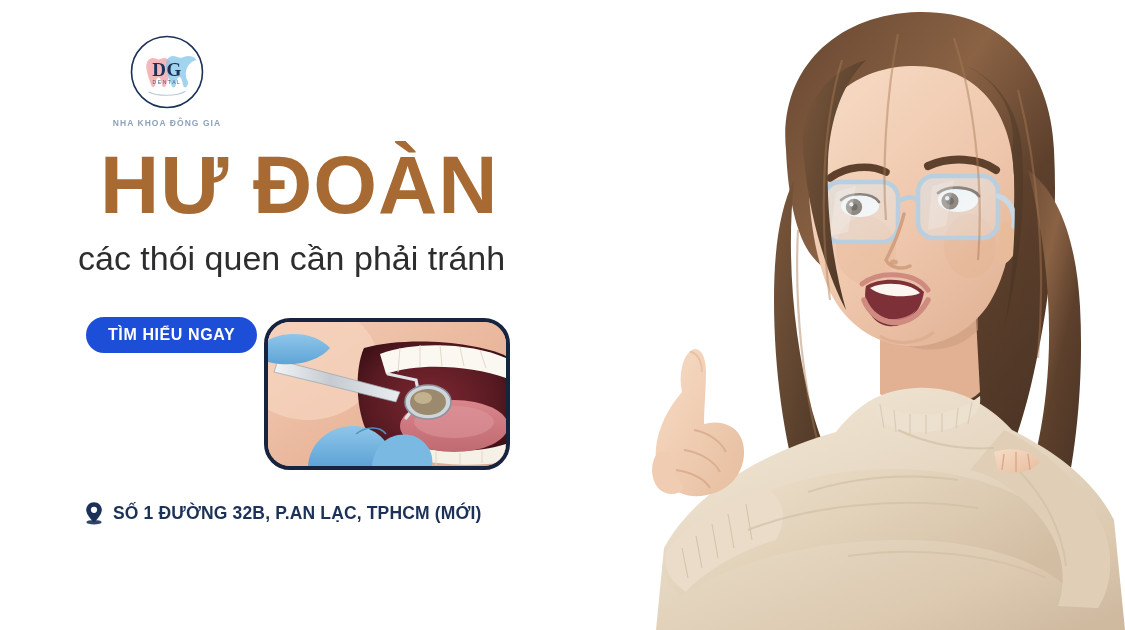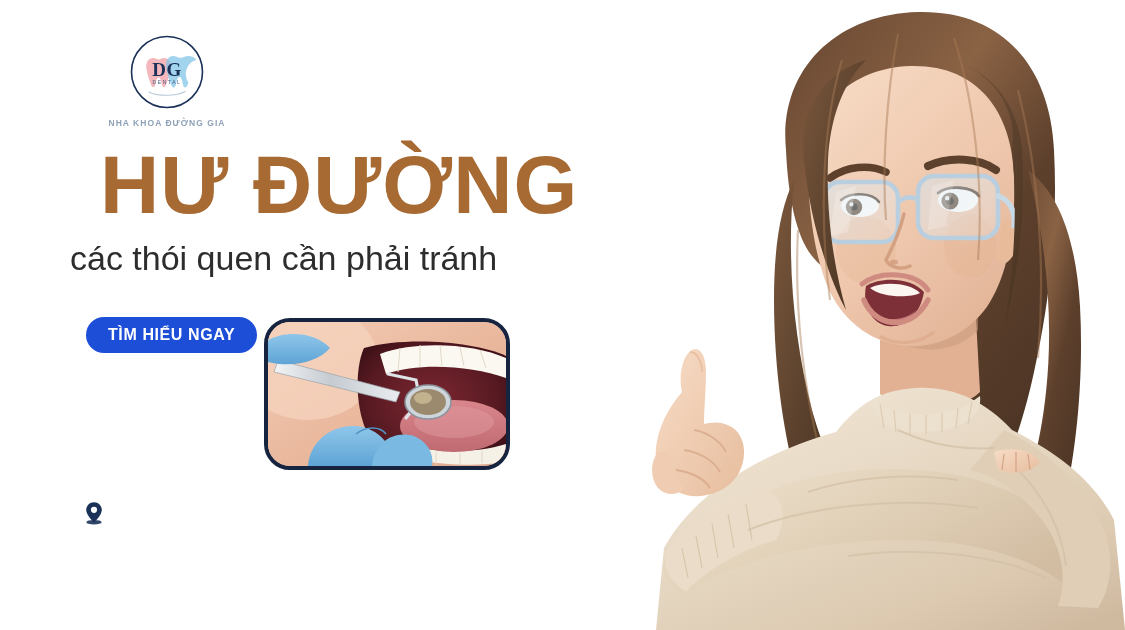--- a/index.html
+++ b/index.html
@@ -22,21 +22,21 @@
     color:#8fa2b8;font-weight:600;white-space:nowrap;
   }
 
   
   .headline{
     position:absolute;left:100px;top:144px;
     font-size:82px;line-height:1;font-weight:800;letter-spacing:1px;
     color:#a86a33;white-space:nowrap;
   }
   .subhead{
-    position:absolute;left:70px;top:240px;
+    position:absolute;left:78px;top:240px;
     font-size:34px;line-height:1.1;font-weight:400;color:#2d2d2f;white-space:nowrap;
   }
 
   
   .cta{
     position:absolute;left:86px;top:317px;
     display:inline-flex;align-items:center;justify-content:center;
     height:36px;padding:0 22px;border-radius:18px;background:#1d4ed8;
     color:#ffffff;font-size:16px;font-weight:700;letter-spacing:.6px;white-space:nowrap;
     border:none;cursor:pointer;
@@ -77,24 +77,24 @@
           <path d="M24 24 C19 24 16.5 29 17.5 35 C18.4 41 20.6 47 22.4 51.5 C23.3 53.7 25.6 53.5 26.1 51.3 C26.9 47.6 27.6 43.6 29.6 43.6 C31.6 43.6 32.3 47.6 33.1 51.3 C33.6 53.5 35.9 53.7 36.8 51.5 C38.6 47 40.8 41 41.7 35 C42.7 29 40.2 24 35.2 24 C32.4 24 31.1 25.6 29.6 25.6 C28.1 25.6 26.8 24 24 24 Z" fill="#f0a7ad" opacity="0.82"></path>
 
           <path d="M44 22 C39 22 36.2 27.2 37.2 33.6 C38.2 40.2 40.6 46.8 42.6 51.8 C43.6 54.2 46.1 54 46.6 51.6 C47.5 47.5 48.3 43.1 50.4 43.1 C52.5 43.1 53.3 47.5 54.2 51.6 C54.7 54 57.2 54.2 58.2 51.8 C58.6 50.8 59 49.7 59.4 48.5 C57.8 46.2 56.8 43.3 56.8 40.1 C56.8 33.2 61.3 27.5 67.3 26 C65.9 23.6 63 22 59.2 22 C56.2 22 54.8 23.7 51.6 23.7 C48.4 23.7 47 22 44 22 Z" fill="#7fc3e8" opacity="0.72"></path>
 
           <text x="38" y="42" text-anchor="middle" font-family="'Liberation Serif','DejaVu Serif',serif" font-size="19" font-weight="700" fill="#1b3158" letter-spacing="0.5">DG</text>
           <text x="38" y="50" text-anchor="middle" font-family="'Liberation Sans','DejaVu Sans',sans-serif" font-size="5" fill="#4a6182" letter-spacing="1.6">DENTAL</text>
 
           <path d="M20 58 C28 62.5 48 62.5 56 57.5" fill="none" stroke="#b9cad9" stroke-width="1.1" stroke-linecap="round"></path>
         </svg>
       </div>
-      <div class="logo-caption">NHA KHOA ĐƯỜNG GIA</div>
+      <div class="logo-caption">NHA KHOA ĐÔNG GIA</div>
     </div>
 
-    <div class="headline">HƯ ĐƯỜNG</div>
+    <div class="headline">HƯ ĐOÀN</div>
     <div class="subhead">các thói quen cần phải tránh</div>
 
     <button class="cta">TÌM HIỂU NGAY</button>
 
     <div class="photo-frame">
       <svg viewBox="0 0 238 144" preserveAspectRatio="xMidYMid slice" xmlns="http://www.w3.org/2000/svg">
         <defs>
           <linearGradient id="skin" x1="0" y1="0" x2="1" y2="1">
             <stop offset="0%" stop-color="#f3cdb6"></stop>
             <stop offset="55%" stop-color="#e9b79c"></stop>
@@ -164,20 +164,21 @@
     <div class="addresses">
 
       <div class="addr-row">
         <span class="pin">
           <svg viewBox="0 0 20 24" xmlns="http://www.w3.org/2000/svg">
             <ellipse cx="10" cy="21.2" rx="7.6" ry="2.3" fill="#1b3158" opacity="0.9"></ellipse>
             <path d="M10 1.2 C5.6 1.2 2.2 4.6 2.2 9 C2.2 14.4 10 21.4 10 21.4 C10 21.4 17.8 14.4 17.8 9 C17.8 4.6 14.4 1.2 10 1.2 Z" fill="#1b3158"></path>
             <circle cx="10" cy="8.8" r="3.1" fill="#ffffff"></circle>
           </svg>
         </span>
+        <span class="addr-text">SỐ 1 ĐƯỜNG 32B, P.AN LẠC, TPHCM (MỚI)</span>
       </div>
 
 
     </div>
   </div>
 
   <div class="model">
     <svg viewBox="0 0 527 630" xmlns="http://www.w3.org/2000/svg">
       <defs>
         <linearGradient id="hair" x1="0.1" y1="0" x2="0.9" y2="1">

